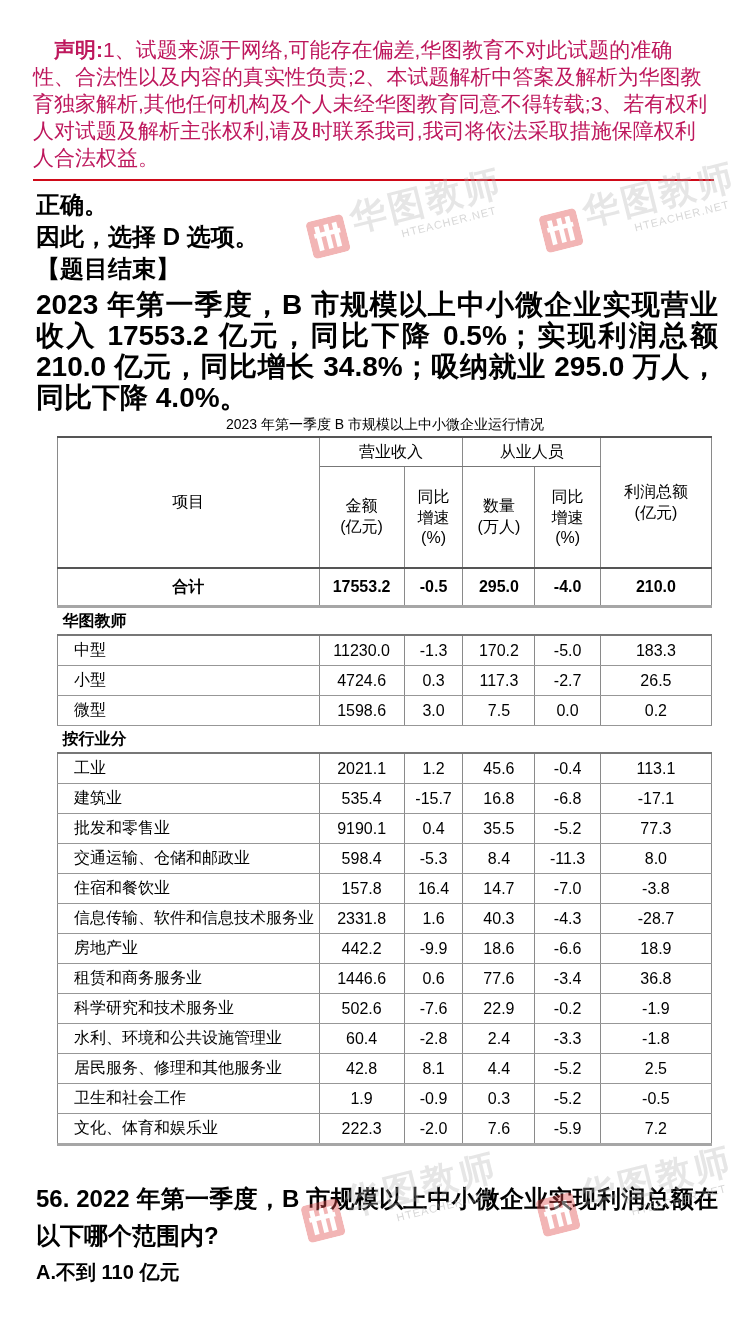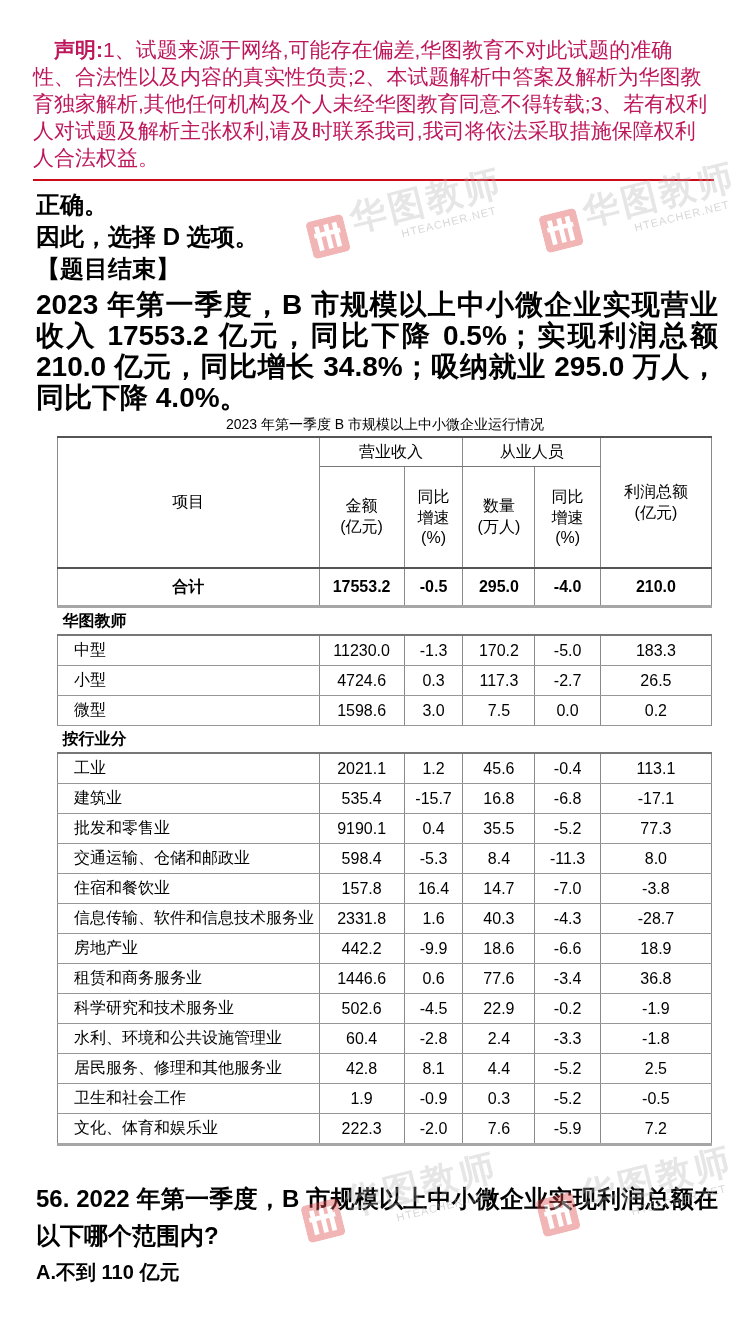--- a/index.html
+++ b/index.html
@@ -232,21 +232,21 @@
           <td>租赁和商务服务业</td>
           <td>1446.6</td>
           <td>0.6</td>
           <td>77.6</td>
           <td>-3.4</td>
           <td>36.8</td>
         </tr>
         <tr class="data-row">
           <td>科学研究和技术服务业</td>
           <td>502.6</td>
-          <td>-4.5</td>
+          <td>-7.6</td>
           <td>22.9</td>
           <td>-0.2</td>
           <td>-1.9</td>
         </tr>
         <tr class="data-row">
           <td>水利、环境和公共设施管理业</td>
           <td>60.4</td>
           <td>-2.8</td>
           <td>2.4</td>
           <td>-3.3</td>

